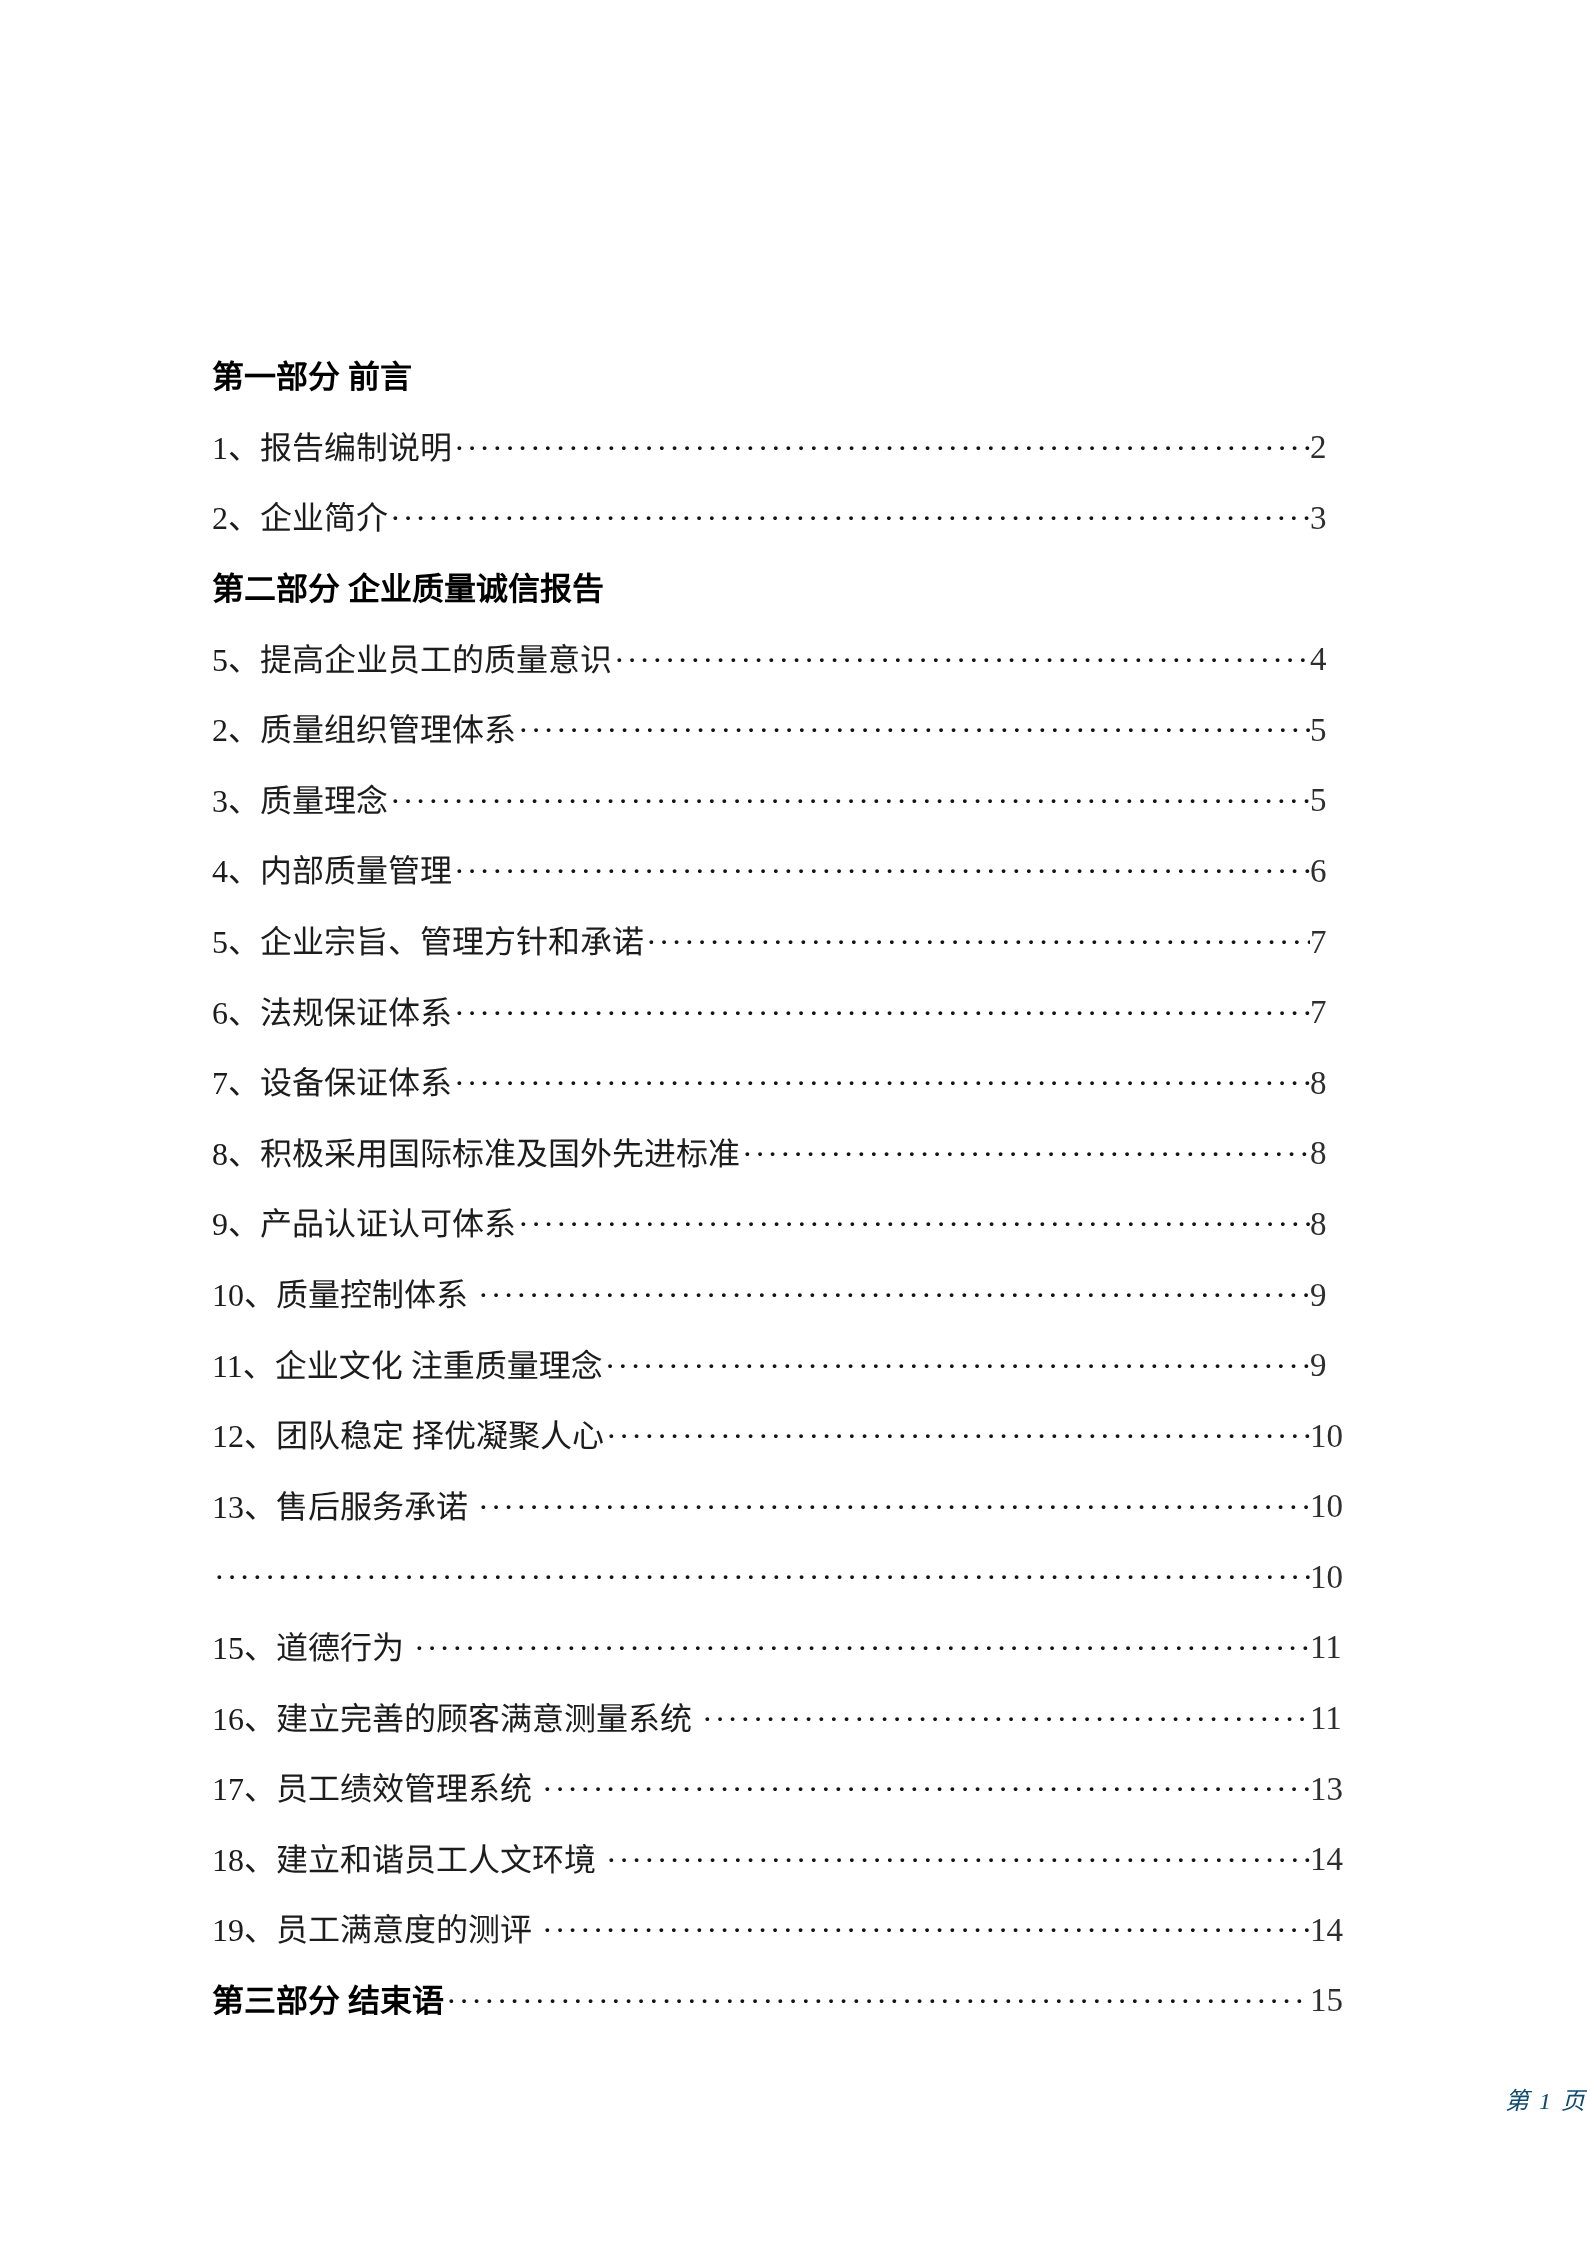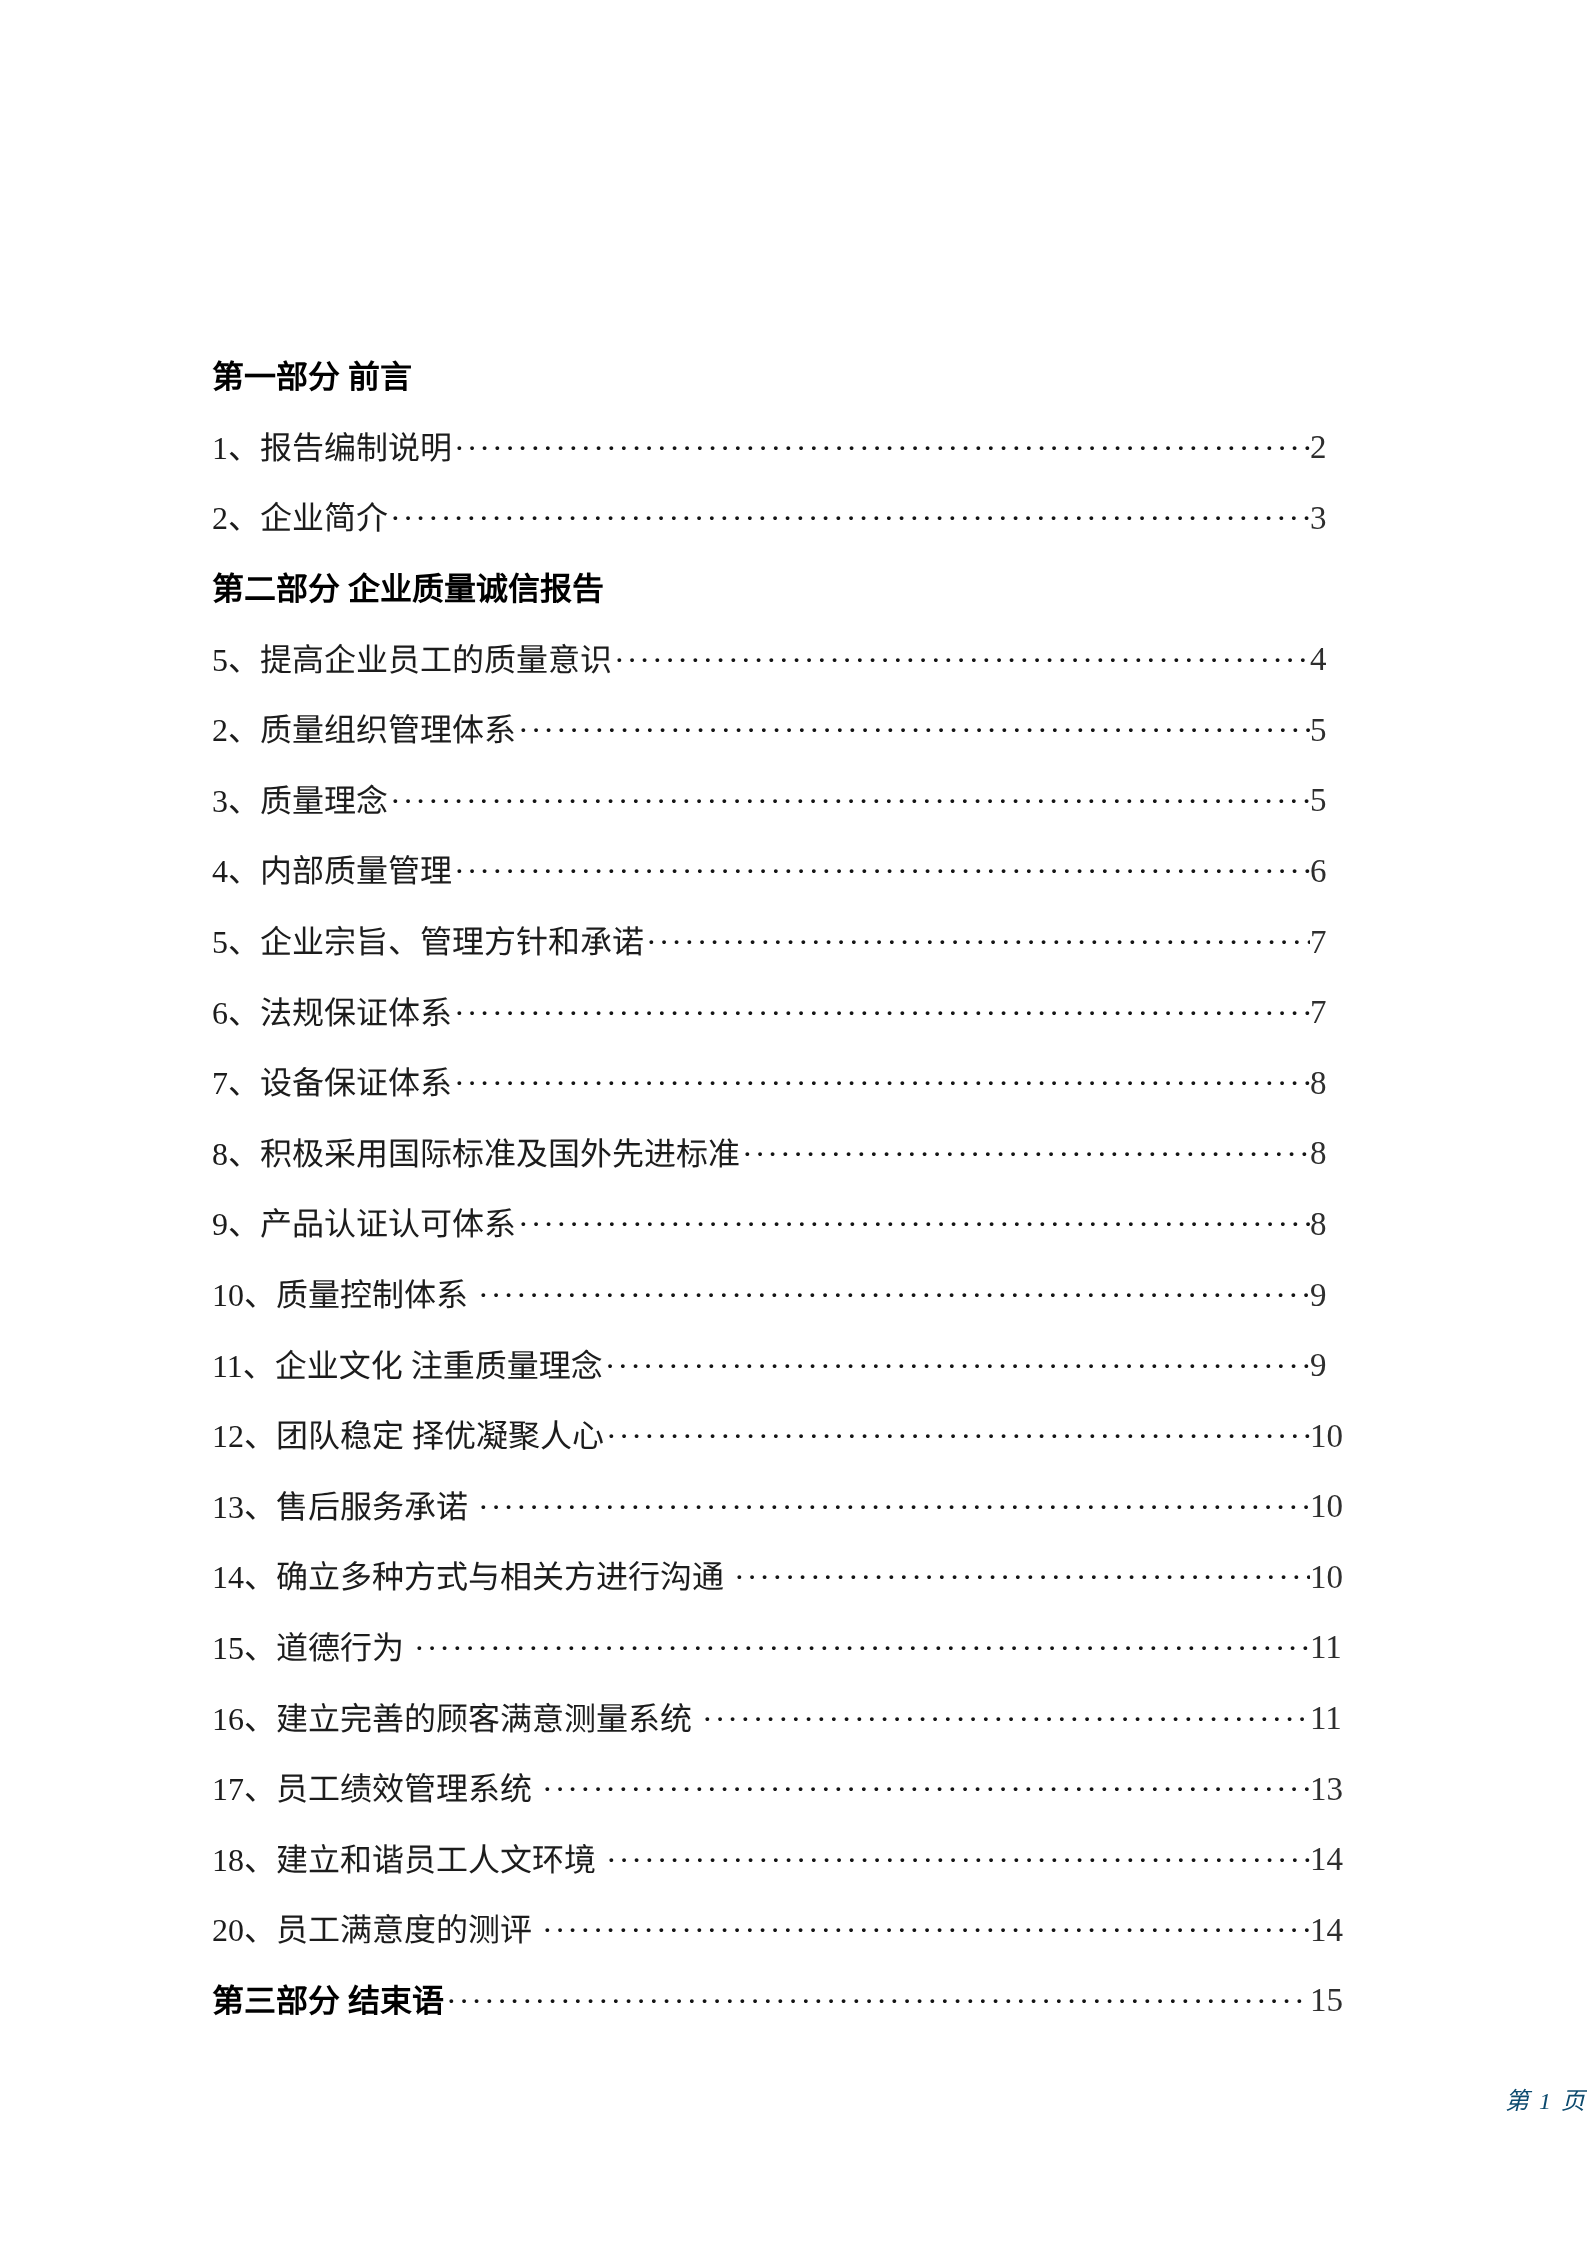--- a/index.html
+++ b/index.html
@@ -170,21 +170,20 @@
     <span class="toc-label">12、团队稳定 择优凝聚人心</span>
     <span class="toc-dots">············································································································································································································································································································</span>
     <span class="toc-page">10</span>
   </div>
       <div class="toc-row">
     <span class="toc-label">13、售后服务承诺 </span>
     <span class="toc-dots">············································································································································································································································································································</span>
     <span class="toc-page">10</span>
   </div>
       <div class="toc-row">
-    <span class="toc-label">14、确立多种方式与相关方进行沟通 </span>
     <span class="toc-dots">············································································································································································································································································································</span>
     <span class="toc-page">10</span>
   </div>
       <div class="toc-row">
     <span class="toc-label">15、道德行为 </span>
     <span class="toc-dots">············································································································································································································································································································</span>
     <span class="toc-page">11</span>
   </div>
       <div class="toc-row">
     <span class="toc-label">16、建立完善的顾客满意测量系统 </span>
@@ -195,21 +194,21 @@
     <span class="toc-label">17、员工绩效管理系统 </span>
     <span class="toc-dots">············································································································································································································································································································</span>
     <span class="toc-page">13</span>
   </div>
       <div class="toc-row">
     <span class="toc-label">18、建立和谐员工人文环境 </span>
     <span class="toc-dots">············································································································································································································································································································</span>
     <span class="toc-page">14</span>
   </div>
       <div class="toc-row">
-    <span class="toc-label">20、员工满意度的测评 </span>
+    <span class="toc-label">19、员工满意度的测评 </span>
     <span class="toc-dots">············································································································································································································································································································</span>
     <span class="toc-page">14</span>
   </div>
       <div class="toc-row bold">
     <span class="toc-label">第三部分 结束语</span>
     <span class="toc-dots">············································································································································································································································································································</span>
     <span class="toc-page">15</span>
   </div>
     </div>
 

